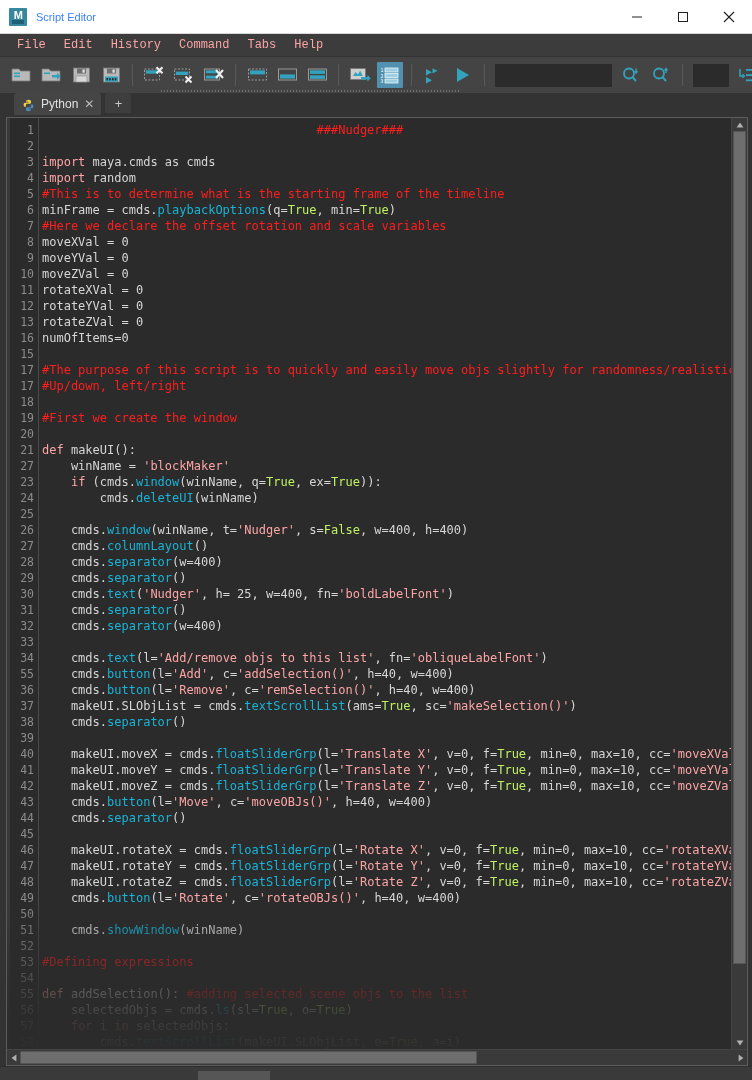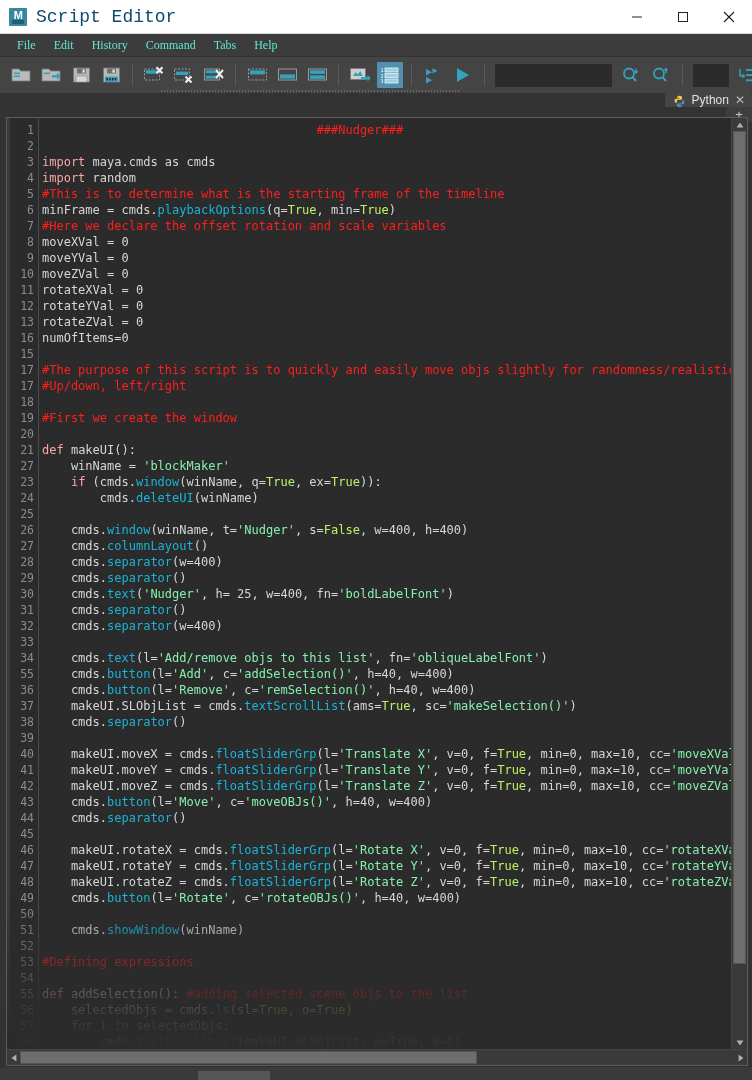--- a/index.html
+++ b/index.html
@@ -36,44 +36,44 @@
     color: #ffffff; font-size: 11px; font-weight: bold;
     line-height: 1; letter-spacing: -0.5px;
     font-family: "Liberation Sans", sans-serif;
     margin-top: -3px;
   }
   .title-icon .bar {
     position: absolute; bottom: 2px; left: 3px;
     width: 12px; height: 4px; background: #1d5f75;
   }
   .title-text {
-    font-size: 18px; color: #0c4a6e;
-    font-family: Liberation Mono, monospace;
+    font-size: 11px; color: #3b82f6;
+    font-family: Liberation Sans, sans-serif;
     flex: 1;
   }
   .win-btns { display: flex; height: 100%; }
   .win-btn {
     width: 46px; height: 100%;
     display: flex; align-items: center; justify-content: center;
     color: #202020;
   }
   .win-btn svg { display:block; }
 
   
   .menubar {
     height: 22px; min-height: 22px;
     background: #3c3c3c;
     display: flex; align-items: center;
     padding-left: 8px;
     border-bottom: 1px solid #333;
   }
   .menu-item {
-    font-size: 12px; color: #5eead4;
+    font-size: 12px; color: #fca5a5;
     padding: 2px 9px;
-    font-family: Liberation Serif, serif;
+    font-family: Liberation Mono, monospace;
     white-space: nowrap;
   }
 
   
   .toolbar {
     height: 36px; min-height: 36px;
     background: #444444;
     display: flex; align-items: center;
     padding-left: 6px;
     position: relative;
@@ -104,23 +104,22 @@
     position: absolute;
     left: 161px; bottom: 1px;
     width: 300px; height: 2px;
     background-image: repeating-linear-gradient(to right, #6e6e6e 0 1px, transparent 1px 3px);
   }
 
   
   .tabbar {
     height: 24px; min-height: 24px;
     background: #333333;
-    display: flex; align-items: flex-end;
+    display: flex; align-items: flex-start;
     padding-left: 14px;
-    flex-direction: column;
   }
   .tab {
     height: 22px;
     background: #454545;
     display: flex; align-items: center;
     padding: 0 7px 0 8px;
     border-top-left-radius: 3px; border-top-right-radius: 3px;
     gap: 6px;
   }
   .tab-label {
@@ -190,21 +189,21 @@
   }
   .code .cl {
     height: 16px; line-height: 16px;
     white-space: pre;
     box-sizing: border-box;
   }
   .tok-plain { color: #d6d6d6; }
   .tok-kw { color: #fca5a5; }
   .tok-cmt { color: #ff1e1e; text-align: right; }
   .tok-fn { color: #19b4d7; }
-  .tok-str { color: #86efac; }
+  .tok-str { color: #fca5a5; }
   .tok-bool { color: #bef264; }
 
   .fade-overlay {
     position: absolute;
     left: 0; right: 0; bottom: 0;
     height: 150px;
     background: linear-gradient(to bottom, rgba(43,43,43,0) 0%, rgba(43,43,43,0.55) 42%, rgba(43,43,43,0.88) 78%, rgba(43,43,43,0.97) 100%);
     pointer-events: none;
   }
 

